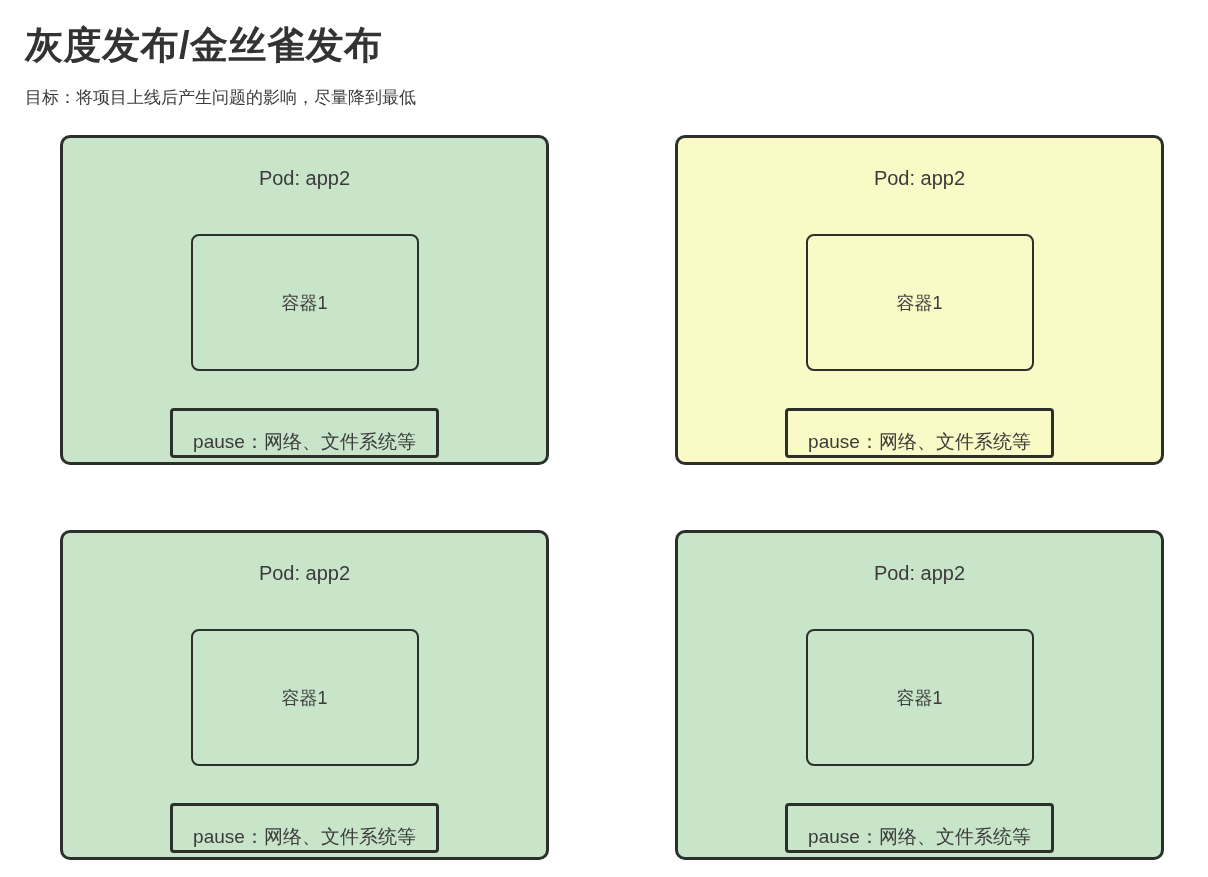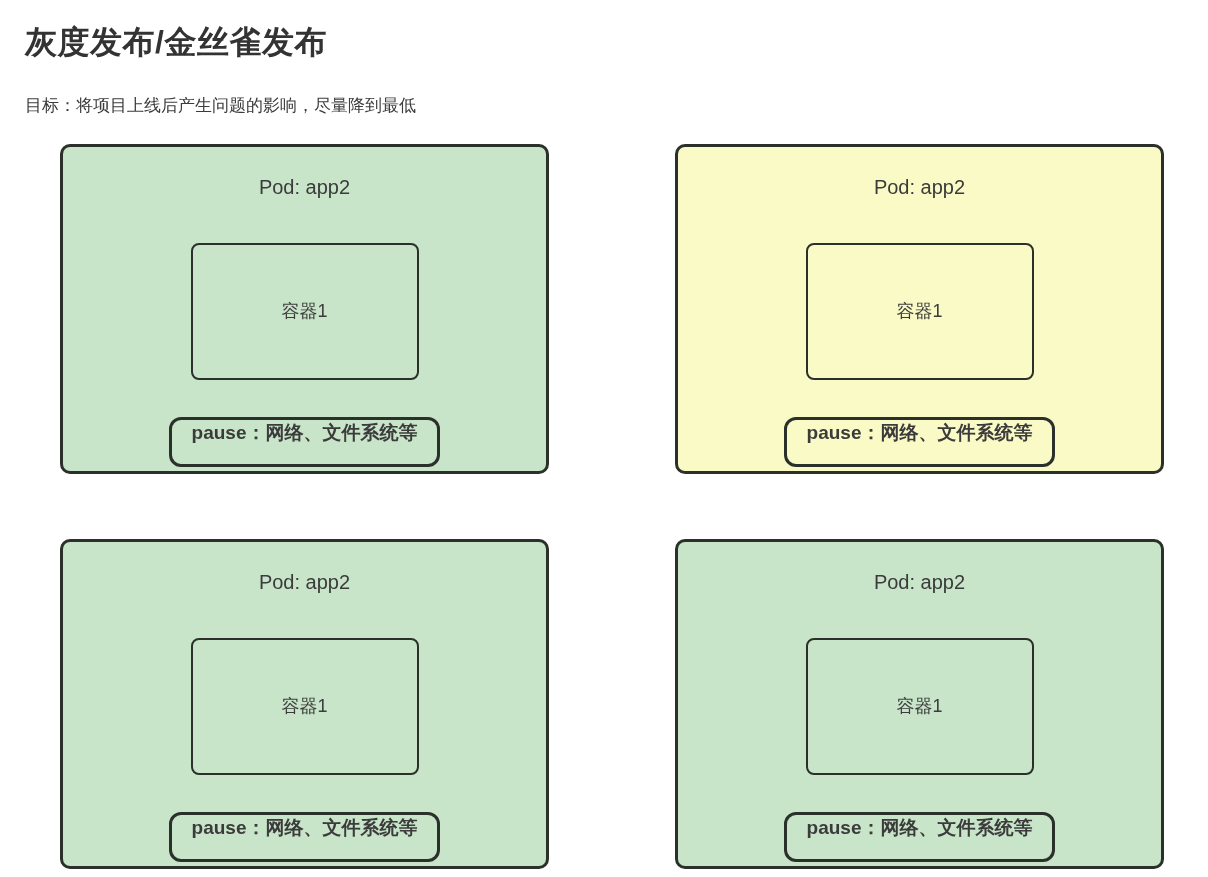--- a/index.html
+++ b/index.html
@@ -5,28 +5,28 @@
   * { box-sizing: border-box; margin: 0; padding: 0; }
   html, body {
     width: 1208px;
     height: 877px;
     background: #ffffff;
     font-family: "Liberation Sans", sans-serif;
     overflow: hidden;
   }
   .page-header { margin: 22px 0 0 25px; }
   .page-title {
-    font-size: 32px;
+    font-size: 38px;
     font-weight: 700;
     color: #333333;
     line-height: 1.25;
     letter-spacing: 0.5px;
   }
   .page-subtitle {
-    margin-top: 32px;
+    margin-top: 16px;
     font-size: 17px;
     font-weight: 400;
     color: #3b3b3b;
     line-height: 1.4;
   }
   .pods-grid {
     margin: 26px 0 0 60px;
     display: grid;
     grid-template-columns: 489px 489px;
     column-gap: 126px;
@@ -60,26 +60,25 @@
     justify-content: center;
   }
   .container-label {
     font-size: 18px;
     color: var(--text-dark, #3b3b3b);
   }
   .pause-box {
     margin-top: 37px;
     height: 50px;
     border: 3px solid var(--pod-border, #2b312a);
-    border-radius: 12px;
+    border-radius: 4px;
     padding: 0 20px;
     display: flex;
-    align-items: flex-start;
+    align-items: flex-end;
     justify-content: center;
-    font-weight: bold;
   }
   .pause-label {
     font-size: 19px;
     color: var(--text-dark, #3b3b3b);
   }
 </style>
 </head>
 <body>
 
 <header class="page-header">

